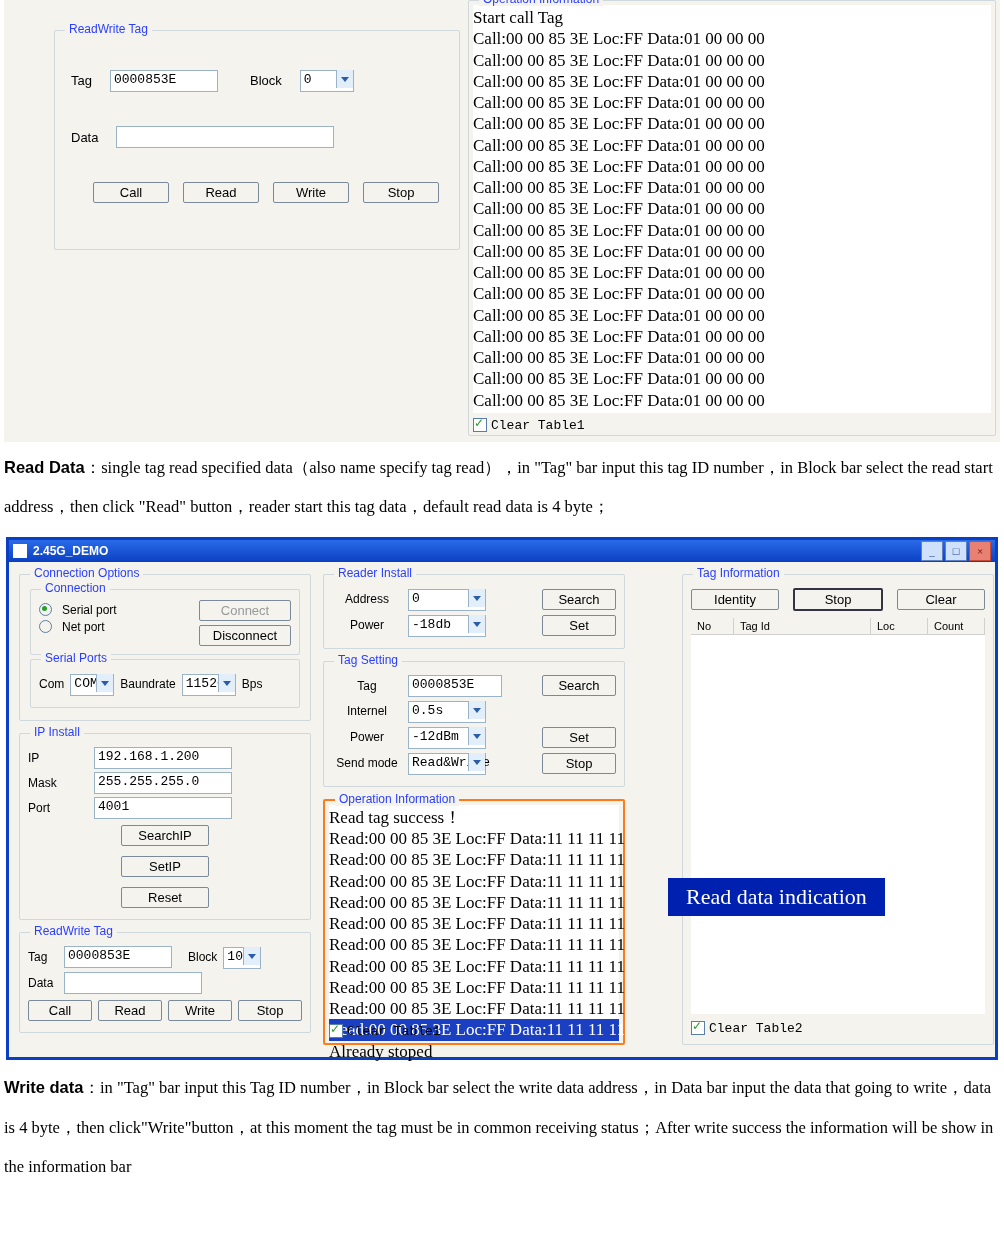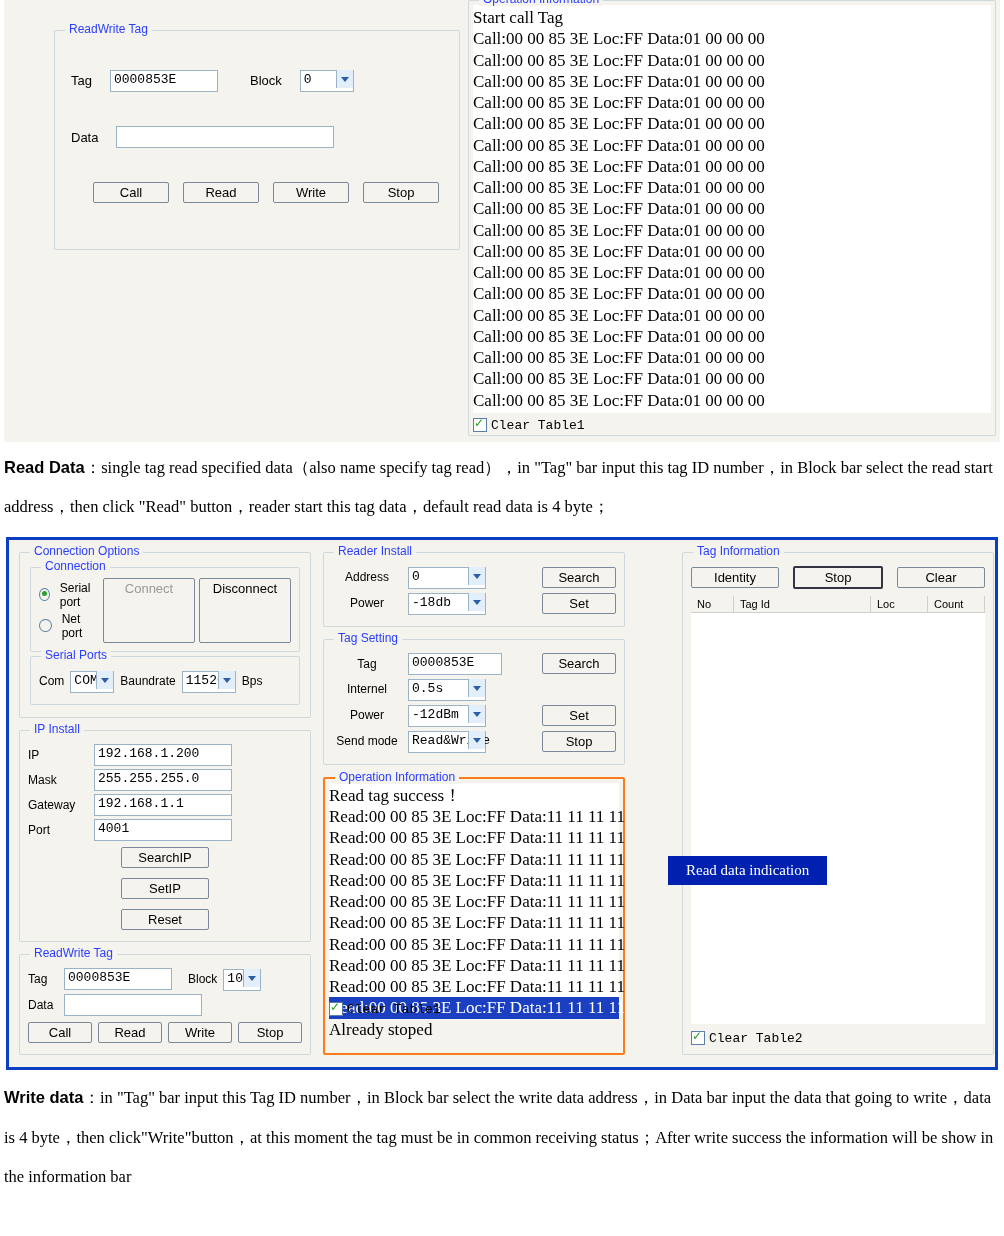--- a/index.html
+++ b/index.html
@@ -49,21 +49,21 @@
   .row .lab-sm { width:70px; font-family:Tahoma,sans-serif; font-size:12px;text-align:center; }
 
   .op2 { border:2px solid #ff7a1a; }
   .op2 .legend { color:#2a3eff; }
   .oplist2 .sel { background:#1a3fc0; color:#fff; }
 
   .tagtable { background:#fff; height:310px; border:0; }
   .th { display:flex; background:#f4f3ee; border-bottom:1px solid #d0d0d0; font-family:Tahoma,sans-serif; font-size:11px; }
   .th > div { padding:2px 6px; border-right:1px solid #d0d0d0; }
 
-  .callout { position:absolute; background:#0020b0; color:#fff; font-family:"Times New Roman",serif; font-size:15px; padding:6px 18px; white-space:nowrap; }
+  .callout { position:absolute; background:#0020b0; color:#fff; font-family:"Times New Roman",serif; font-size:22px; padding:6px 18px; white-space:nowrap; }
   .col3-wrap { position:relative; }
 </style>
 </head>
 <body>
 
 <div class="doc">
 
   <div class="toprow panel-bg">
     <div class="top-rw">
       <div class="groupbox" style="height:200px;margin-left:50px;margin-top:30px;">
@@ -112,39 +112,48 @@
         <div style="margin-top:2px;"><span class="chk checked"></span><span class="mono">Clear Table1</span></div>
       </div>
     </div>
   </div>
 
   <p class="para">
     <span class="bold">Read Data</span><span>：</span><span>single tag read specified data（also name specify tag read），in "Tag" bar input this tag ID number，in Block bar select the read start address，then click "Read" button，reader start this tag data，default read data is 4 byte；</span>
   </p>
 
   <div class="appwin">
+    <div class="titlebar">
+      <span class="ico"></span>
+      <span class="ttl">2.45G_DEMO</span>
+      <span class="winbtns">
+        <span class="winbtn">_</span>
+        <span class="winbtn">□</span>
+        <span class="winbtn close">×</span>
+      </span>
+    </div>
     <div class="appbody">
 
       <div class="col col1">
         <div class="groupbox">
           <span class="legend">Connection Options</span>
           <div class="groupbox" style="margin:4px 2px;">
             <span class="legend">Connection</span>
             <div style="display:flex;">
               <div style="flex:1;">
                 <div class="row">
                     <span class="radio checked"></span>
                     <span class="lbl" style="font-size:12px;">Serial port</span>
                   </div>
                 <div class="row">
                     <span class="radio"></span>
                     <span class="lbl" style="font-size:12px;">Net port</span>
                   </div>
               </div>
-              <div style="display:flex;flex-direction:row;gap:4px;">
+              <div style="display:flex;flex-direction:column;gap:4px;">
                 <span class="btn btn-disabled" style="min-width:78px;">Connect</span>
                 <span class="btn" style="min-width:78px;">Disconnect</span>
               </div>
             </div>
           </div>
           <div class="groupbox" style="margin:4px 2px;">
             <span class="legend">Serial Ports</span>
             <div class="row">
               <span class="lbl" style="font-size:12px;">Com</span>
               <span class="select"><span class="txt" style="width:36px;display:inline-block;">COM5</span><span class="arrow"></span></span>
@@ -159,24 +168,20 @@
           <span class="legend">IP Install</span>
           <div class="row">
               <span class="lab">IP</span>
               <span class="txt" style="width:130px;">192.168.1.200</span>
             </div>
           <div class="row">
               <span class="lab">Mask</span>
               <span class="txt" style="width:130px;">255.255.255.0</span>
             </div>
           <div class="row">
-              <span class="lab">Gateway</span>
-              <span class="txt" style="width:130px;">192.168.1.1</span>
-            </div>
-          <div class="row">
               <span class="lab">Port</span>
               <span class="txt" style="width:130px;">4001</span>
             </div>
           <div class="row" style="gap:10px;margin-top:6px;flex-direction:column;">
             <span class="btn" style="min-width:74px;">SearchIP</span>
             <span class="btn" style="min-width:74px;">SetIP</span>
             <span class="btn" style="min-width:74px;">Reset</span>
           </div>
         </div>
 

